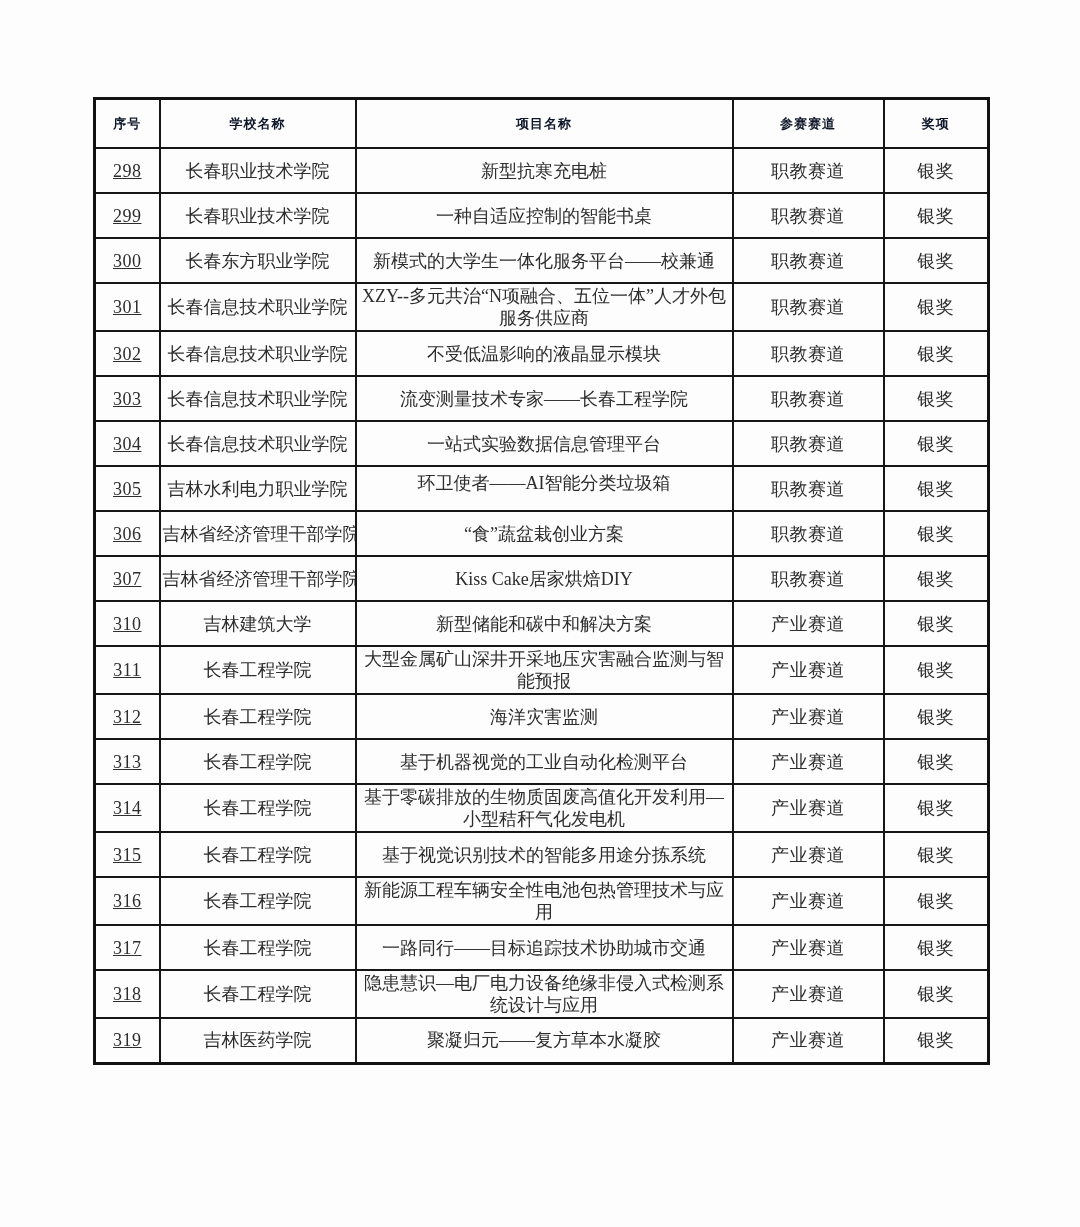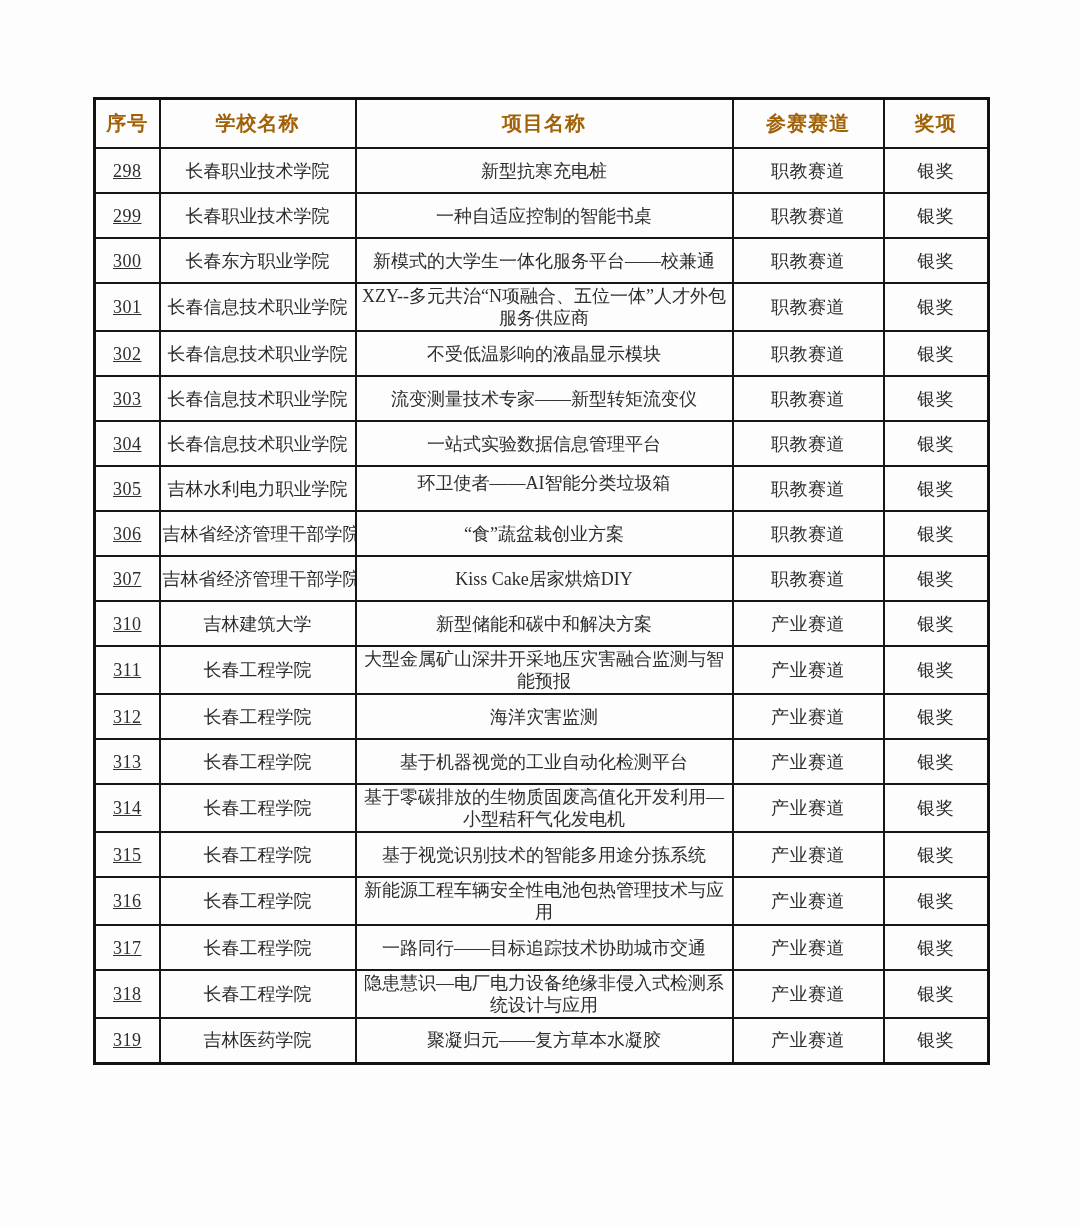--- a/index.html
+++ b/index.html
@@ -34,23 +34,23 @@
   table.awards th,
   table.awards td {
     border: 2px solid #161616;
     text-align: center;
     vertical-align: middle;
     padding: 1px 2px;
     overflow: hidden;
   }
   table.awards thead th {
     height: 45px;
-    font-size: 20px;
+    font-size: 13px;
     font-weight: bold;
-    color: #a16207;
+    color: #0f172a;
     letter-spacing: 1px;
   }
   table.awards tbody tr {
     height: 45px;
   }
   table.awards td {
     font-size: 18px;
     line-height: 22px;
   }
   td.col-no {
@@ -129,21 +129,21 @@
         <tr>
           <td class="col-no">302</td>
           <td class="col-school">长春信息技术职业学院</td>
           <td class="col-project">不受低温影响的液晶显示模块</td>
           <td class="col-track">职教赛道</td>
           <td class="col-award">银奖</td>
         </tr>
         <tr>
           <td class="col-no">303</td>
           <td class="col-school">长春信息技术职业学院</td>
-          <td class="col-project">流变测量技术专家——新型转矩流变仪</td>
+          <td class="col-project">流变测量技术专家——长春工程学院</td>
           <td class="col-track">职教赛道</td>
           <td class="col-award">银奖</td>
         </tr>
         <tr>
           <td class="col-no">304</td>
           <td class="col-school">长春信息技术职业学院</td>
           <td class="col-project">一站式实验数据信息管理平台</td>
           <td class="col-track">职教赛道</td>
           <td class="col-award">银奖</td>
         </tr>

